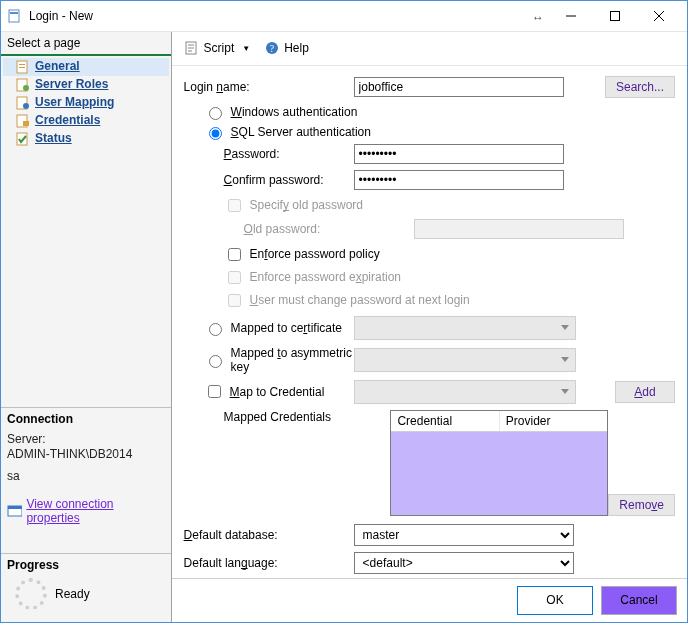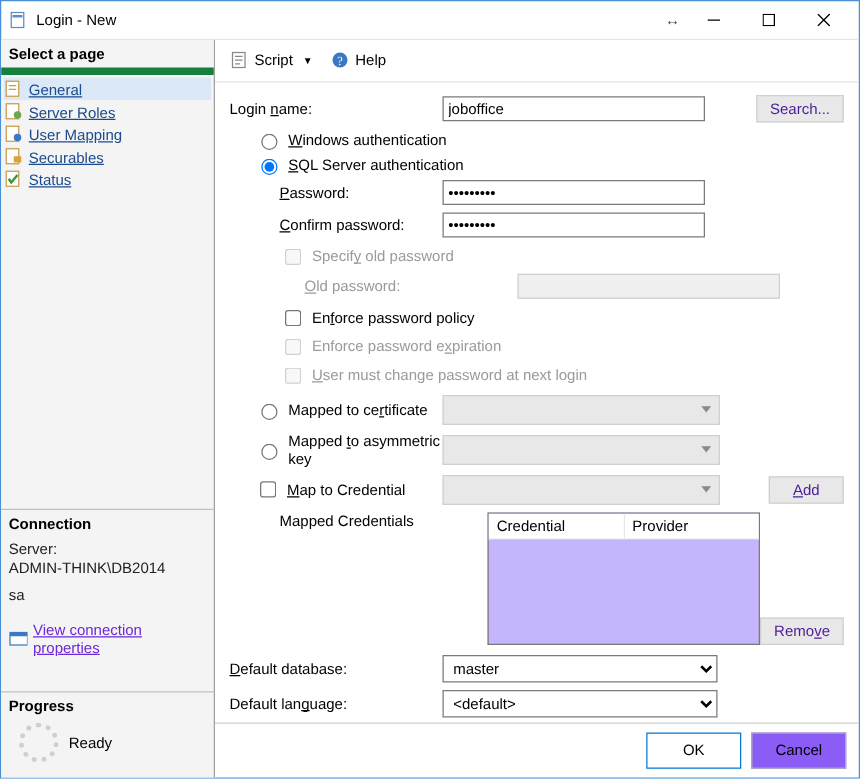--- a/index.html
+++ b/index.html
@@ -51,30 +51,31 @@
     min-height: 0;
   }
   .sidebar {
     width: 172px;
     background: #f4f4f4;
     border-right: 1px solid #a0a0a0;
     display: flex;
     flex-direction: column;
   }
   .side-header {
-    font-weight: bold;
+    font-weight: normal;
     padding: 4px 6px;
     background: #f4f4f4;
-    border-bottom: 6px solid #15803d;
+    border-bottom: 2px solid #15803d;
   }
   .page-list { padding: 2px 2px; }
   .page-item {
-    display:flex; align-items:flex-end;
-    padding: 1px 0;
+    display:flex; align-items:flex-start;
+    padding: 1px 12px;
     gap:4px;
+    font-weight:bold;
   }
   .page-item .pico { width:16px; height:16px; }
   .page-item span { color:#1a4b8c; text-decoration: underline; }
   .page-item.selected { background:#dbe8f7; }
   .side-section {
     border-top: 1px solid #c0c0c0;
     padding: 4px 6px 6px 6px;
     margin-top: 22px;
   }
   .ready-row { display:flex; align-items:center; gap:8px; padding:6px 8px; }
@@ -226,21 +227,21 @@
               <rect x="2" y="2" width="10" height="12" fill="#fff" stroke="#c99b4a"></rect>
               <circle cx="11" cy="11" r="3" fill="#3b78c4"></circle>
             </svg>
           <span>User Mapping</span>
         </div>
         <div class="page-item">
           <svg class="pico" width="16" height="16">
               <rect x="2" y="2" width="10" height="12" fill="#fff" stroke="#c99b4a"></rect>
               <rect x="8" y="8" width="6" height="5" fill="#d8a33a"></rect>
             </svg>
-          <span>Securables</span>
+          <span>Credentials</span>
         </div>
         <div class="page-item">
           <svg class="pico" width="16" height="16">
               <rect x="2" y="2" width="10" height="12" fill="#fff" stroke="#c99b4a"></rect>
               <path d="M4 8 l2 3 l5 -6" fill="none" stroke="#3a9a3a" stroke-width="2"></path>
             </svg>
           <span>Status</span>
         </div>
       </div>
 

